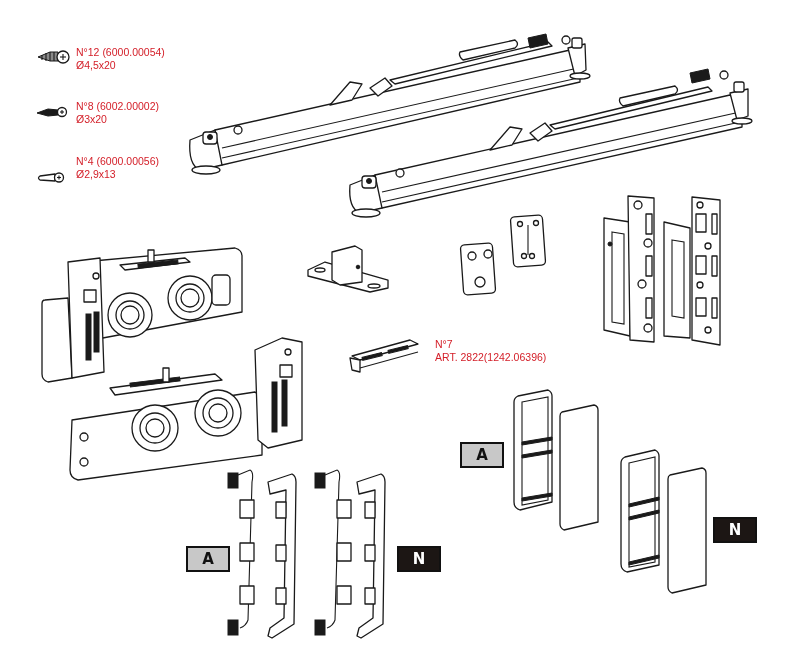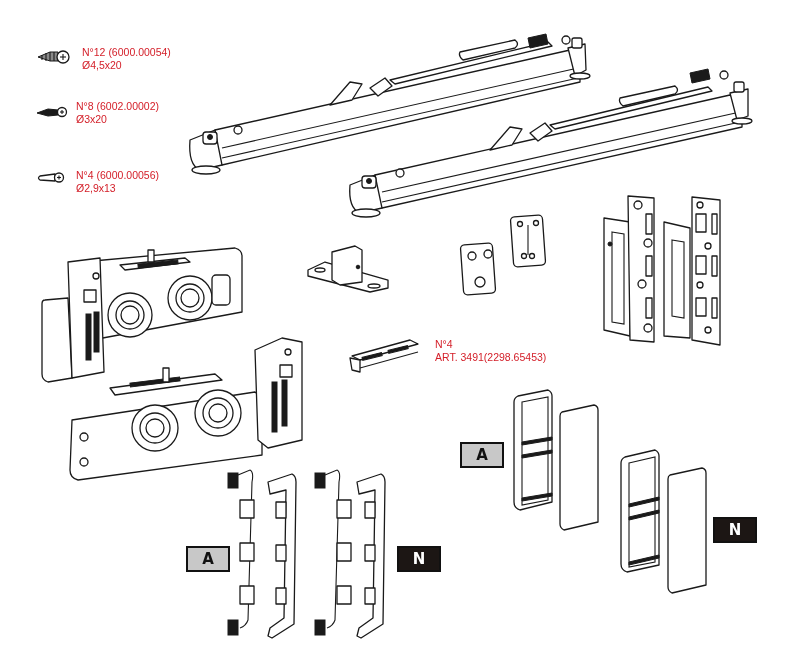--- a/index.html
+++ b/index.html
@@ -228,35 +228,35 @@
     <path class="k" d="M629,504 L659,497 L659,500 L629,507 Z"></path>
     <path class="k" d="M629,517 L659,510 L659,513 L629,520 Z"></path>
     <path class="k" d="M629,562 L659,555 L659,558 L629,565 Z"></path>
   </g>
   <g>
     <path class="p" d="M670,475 L702,468 Q706,469 706,473 L706,585 L672,593 Q668,591 668,587 L668,479 Q668,476 670,475 Z"></path>
   </g>
 </svg>
 
 
-<div class="lbl" style="left:76px;top:46px;margin-left:6px;">
+<div class="lbl" style="left:76px;top:46px;">
   <div>N°12 (6000.00054)</div>
   <div>Ø4,5x20</div>
 </div>
 <div class="lbl" style="left:76px;top:100px;">
   <div>N°8 (6002.00002)</div>
   <div>Ø3x20</div>
 </div>
-<div class="lbl" style="left:76px;top:169px;">
+<div class="lbl" style="left:76px;top:155px;">
   <div>N°4 (6000.00056)</div>
   <div>Ø2,9x13</div>
 </div>
 <div class="lbl" style="left:435px;top:338px;">
-  <div>N°4</div>
-  <div>ART. 3491(2298.65453)</div>
+  <div>N°7</div>
+  <div>ART. 2822(1242.06396)</div>
 </div>
 
 
 <div class="badge a" style="left:186px;top:546px;">A</div>
 <div class="badge n" style="left:397px;top:546px;">N</div>
 <div class="badge a" style="left:460px;top:442px;">A</div>
 <div class="badge n" style="left:713px;top:517px;">N</div>
 </div>
 
 </body></html>

